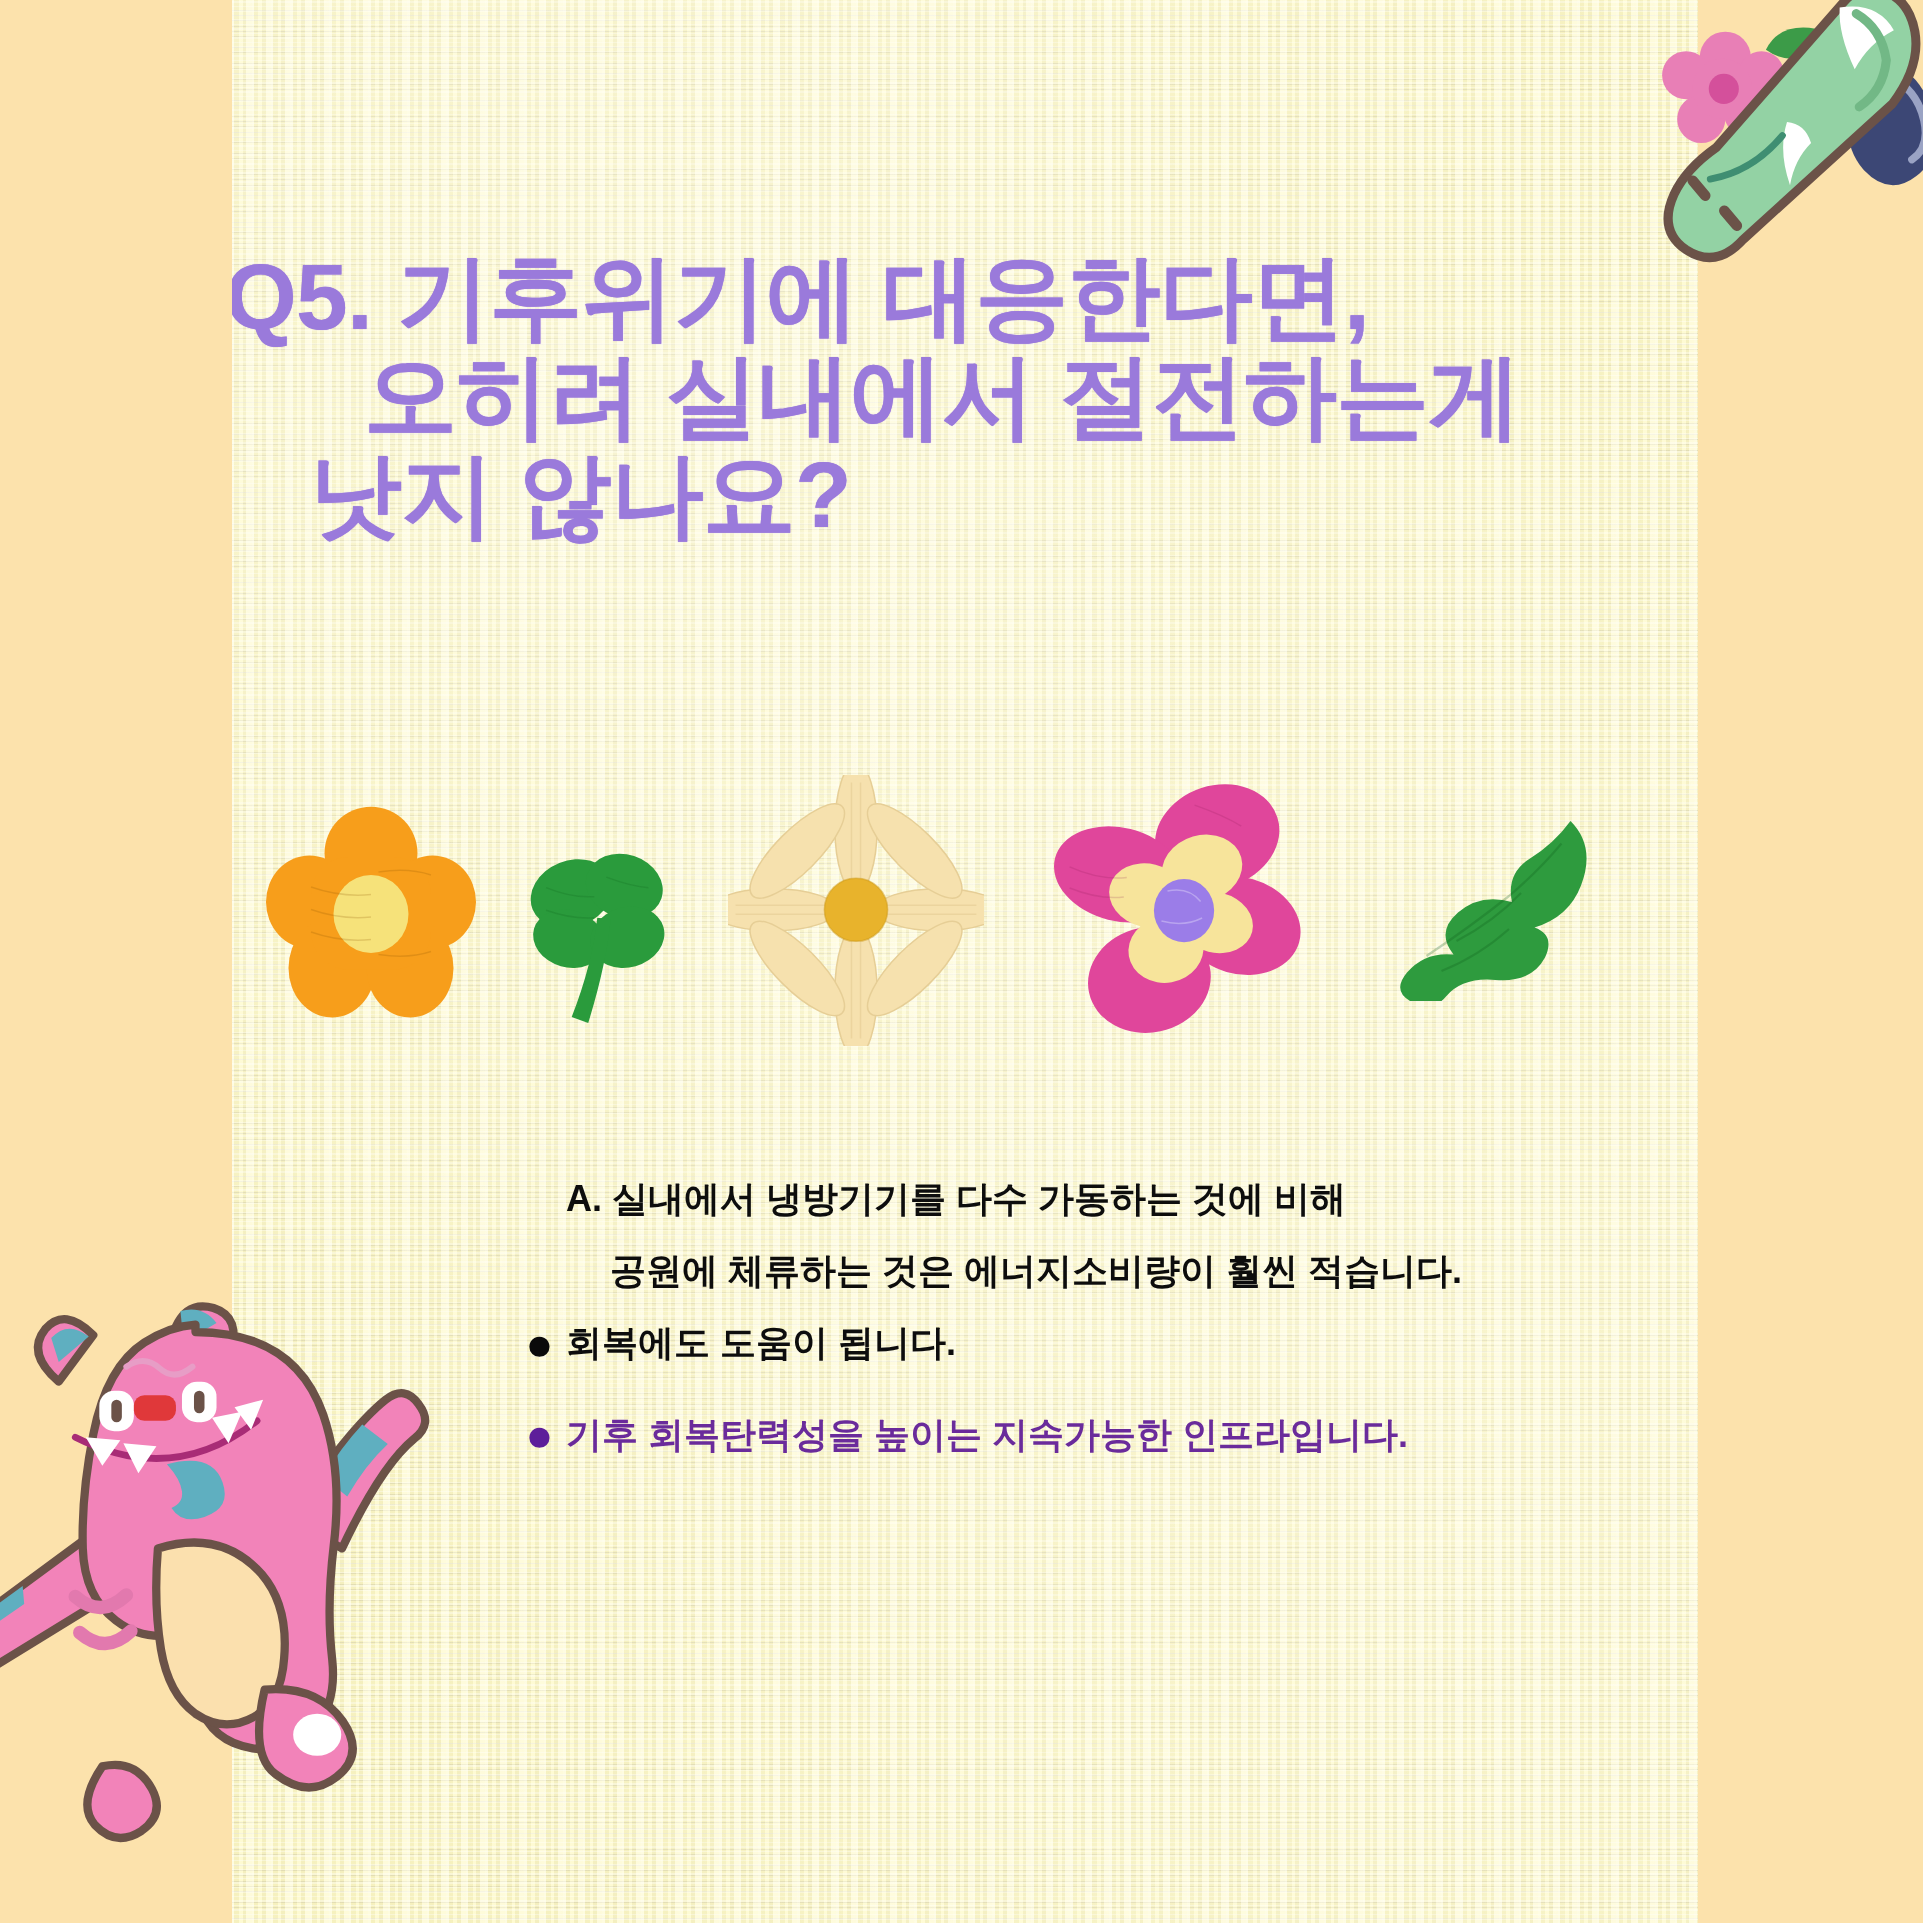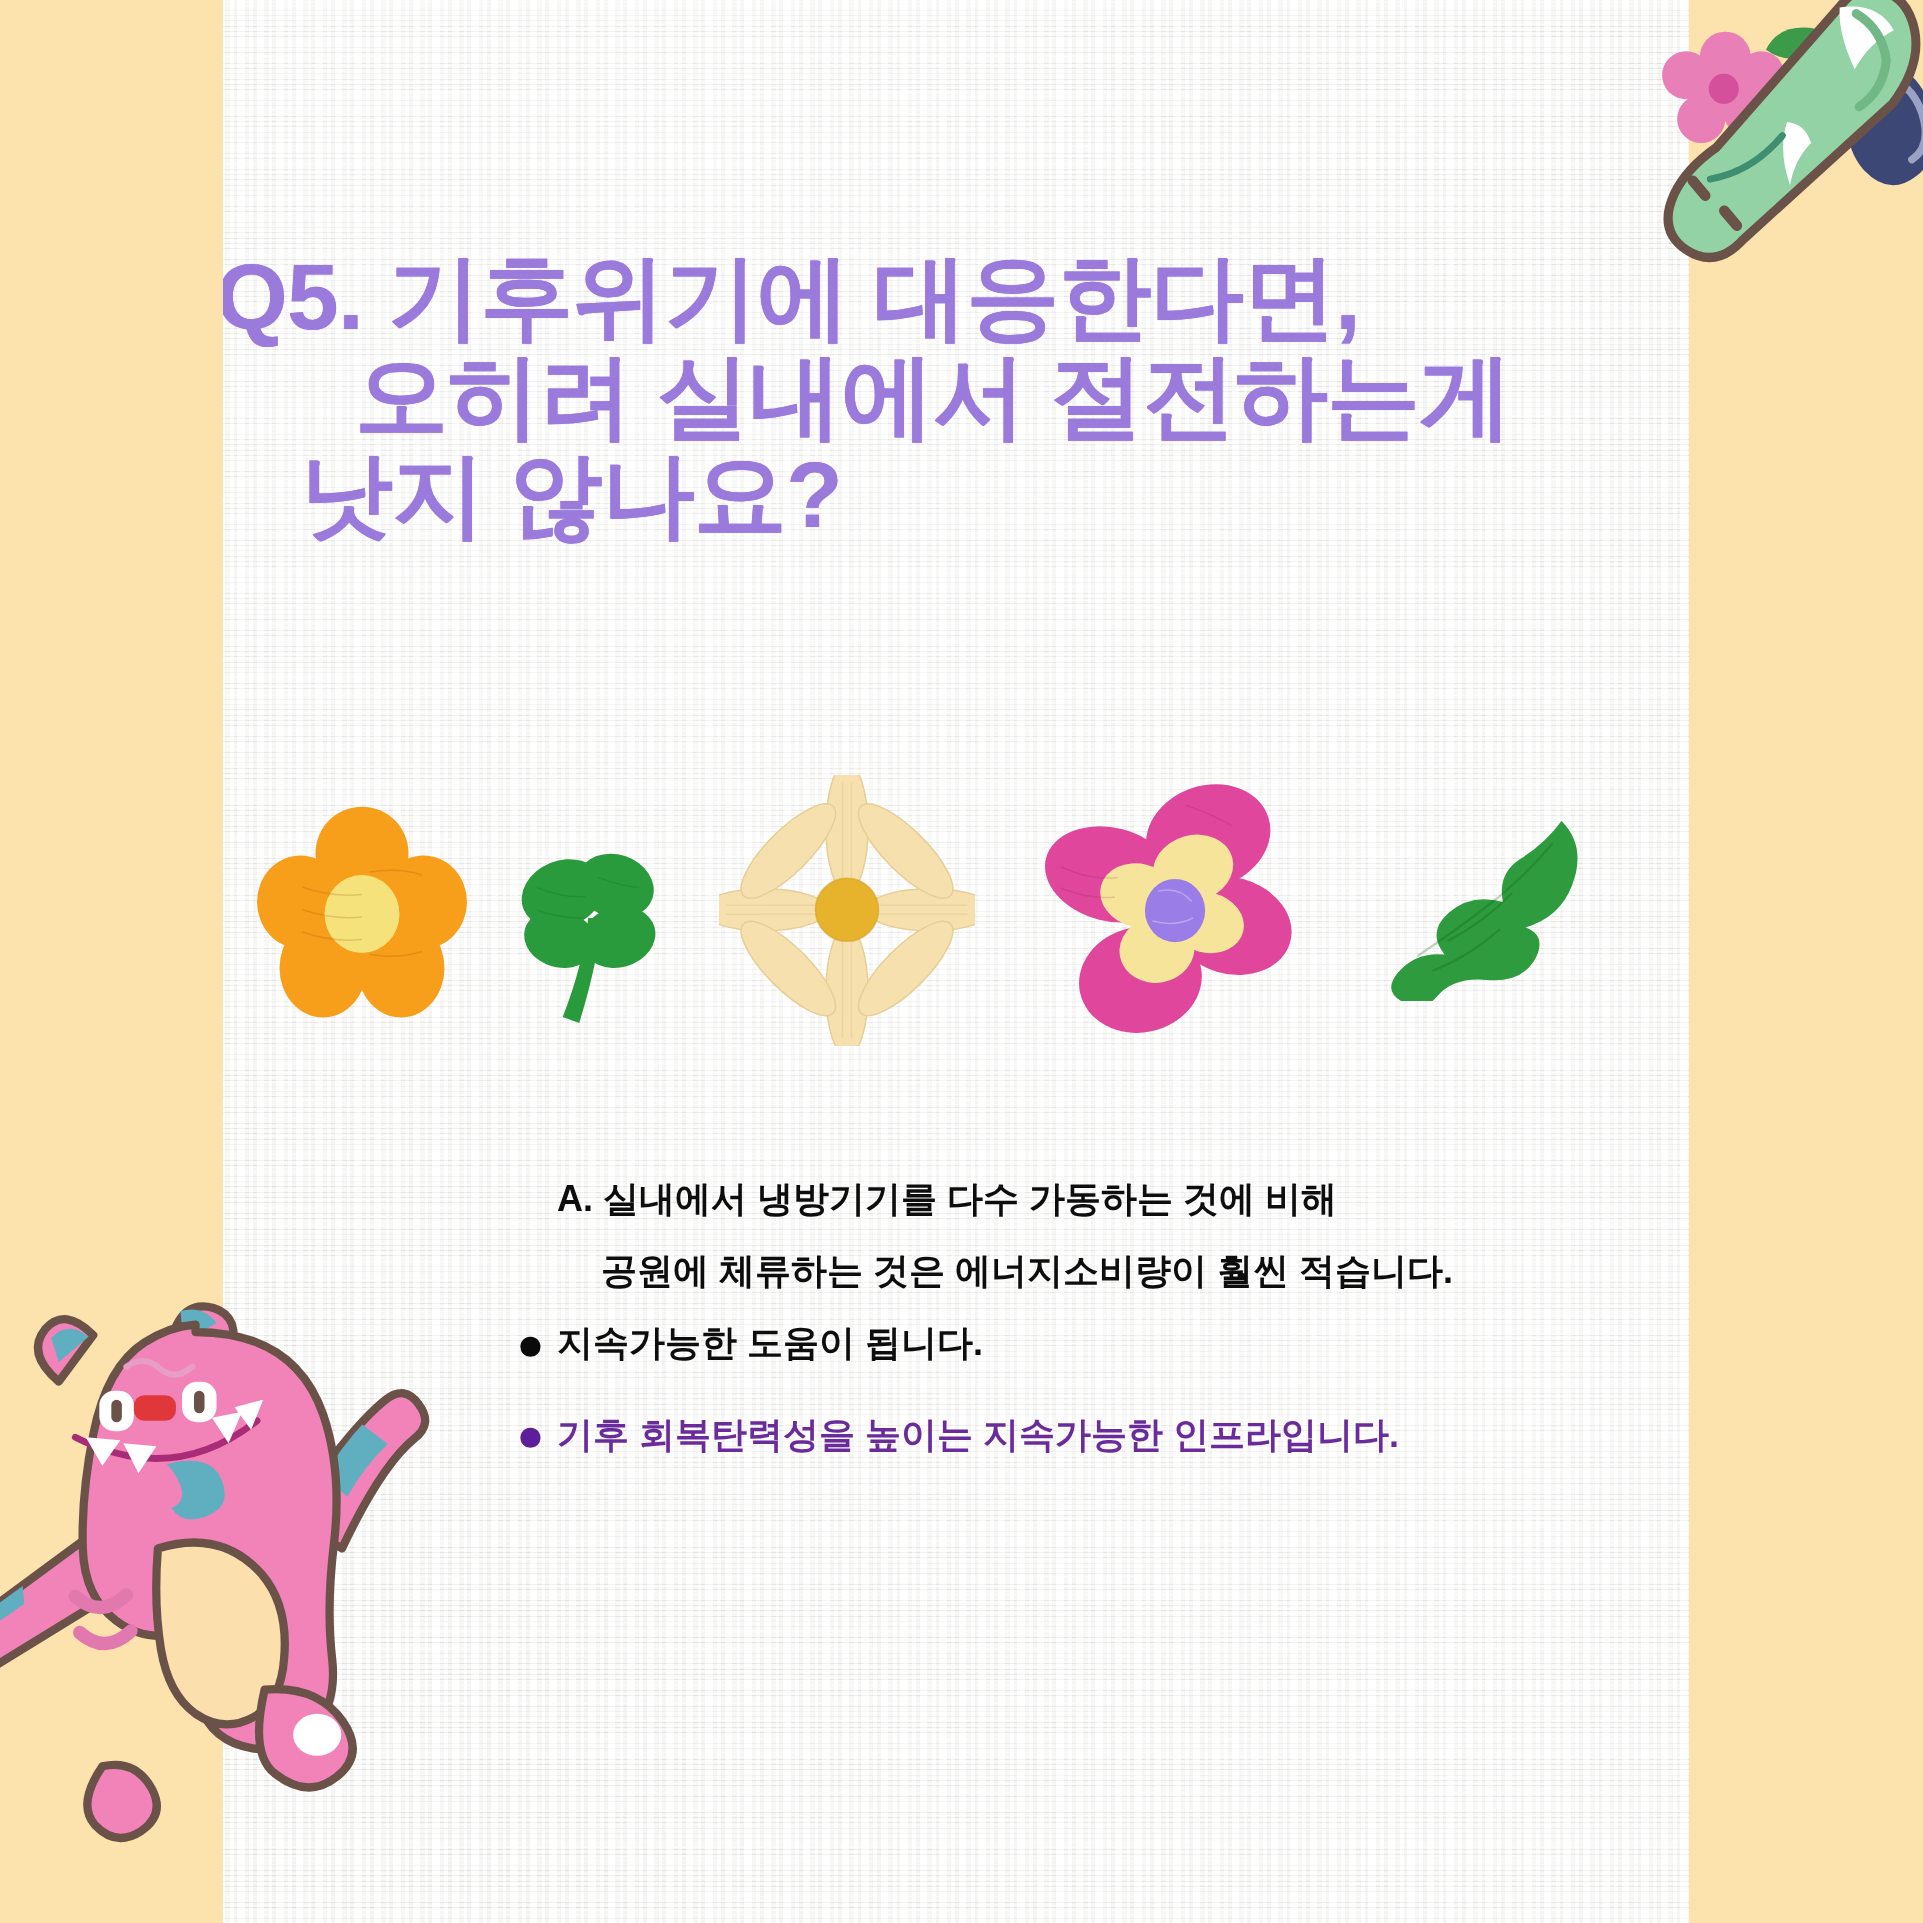--- a/index.html
+++ b/index.html
@@ -5,22 +5,22 @@
   html,body{margin:0;padding:0;}
   body{
     width:1924px;height:1924px;overflow:hidden;
     background:#FCE2AC;
     font-family:"Liberation Sans","DejaVu Sans",sans-serif;
     position:relative;
   }
 
   
   #card{
-    position:absolute;left:223px;top:0;width:1466px;height:1924px;
-    background:#ffffff;
+    position:absolute;left:232px;top:0;width:1466px;height:1924px;
+    background:#fef9c3;
     overflow:hidden;
   }
   
   #card .tex1,#card .tex2,#card .tex3{position:absolute;inset:0;pointer-events:none;}
   #card .tex1{
     background-image:repeating-linear-gradient(
       0deg,
       rgba(150,145,135,.20) 0px,
       rgba(150,145,135,.20) 0.8px,
       rgba(255,255,255,0) 0.8px,
@@ -208,21 +208,21 @@
 
   <div id="body">
 
     <div class="brow">
       <div class="bline"><span>A.</span> <span>실내에서 냉방기기를 다수 가동하는 것에 비해</span></div>
       <div class="bline ind">공원에 체류하는 것은 에너지소비량이 훨씬 적습니다.</div>
     </div>
 
     <div class="brow">
       <span class="blt dark">●</span>
-      <div class="bline">지속가능한 도움이 됩니다.</div>
+      <div class="bline">회복에도 도움이 됩니다.</div>
     </div>
 
     <div class="gap"></div>
 
     <div class="brow purple">
       <span class="blt pur">●</span>
       <div class="bline">기후 회복탄력성을 높이는 지속가능한 인프라입니다.</div>
     </div>
   </div>
 </div>

